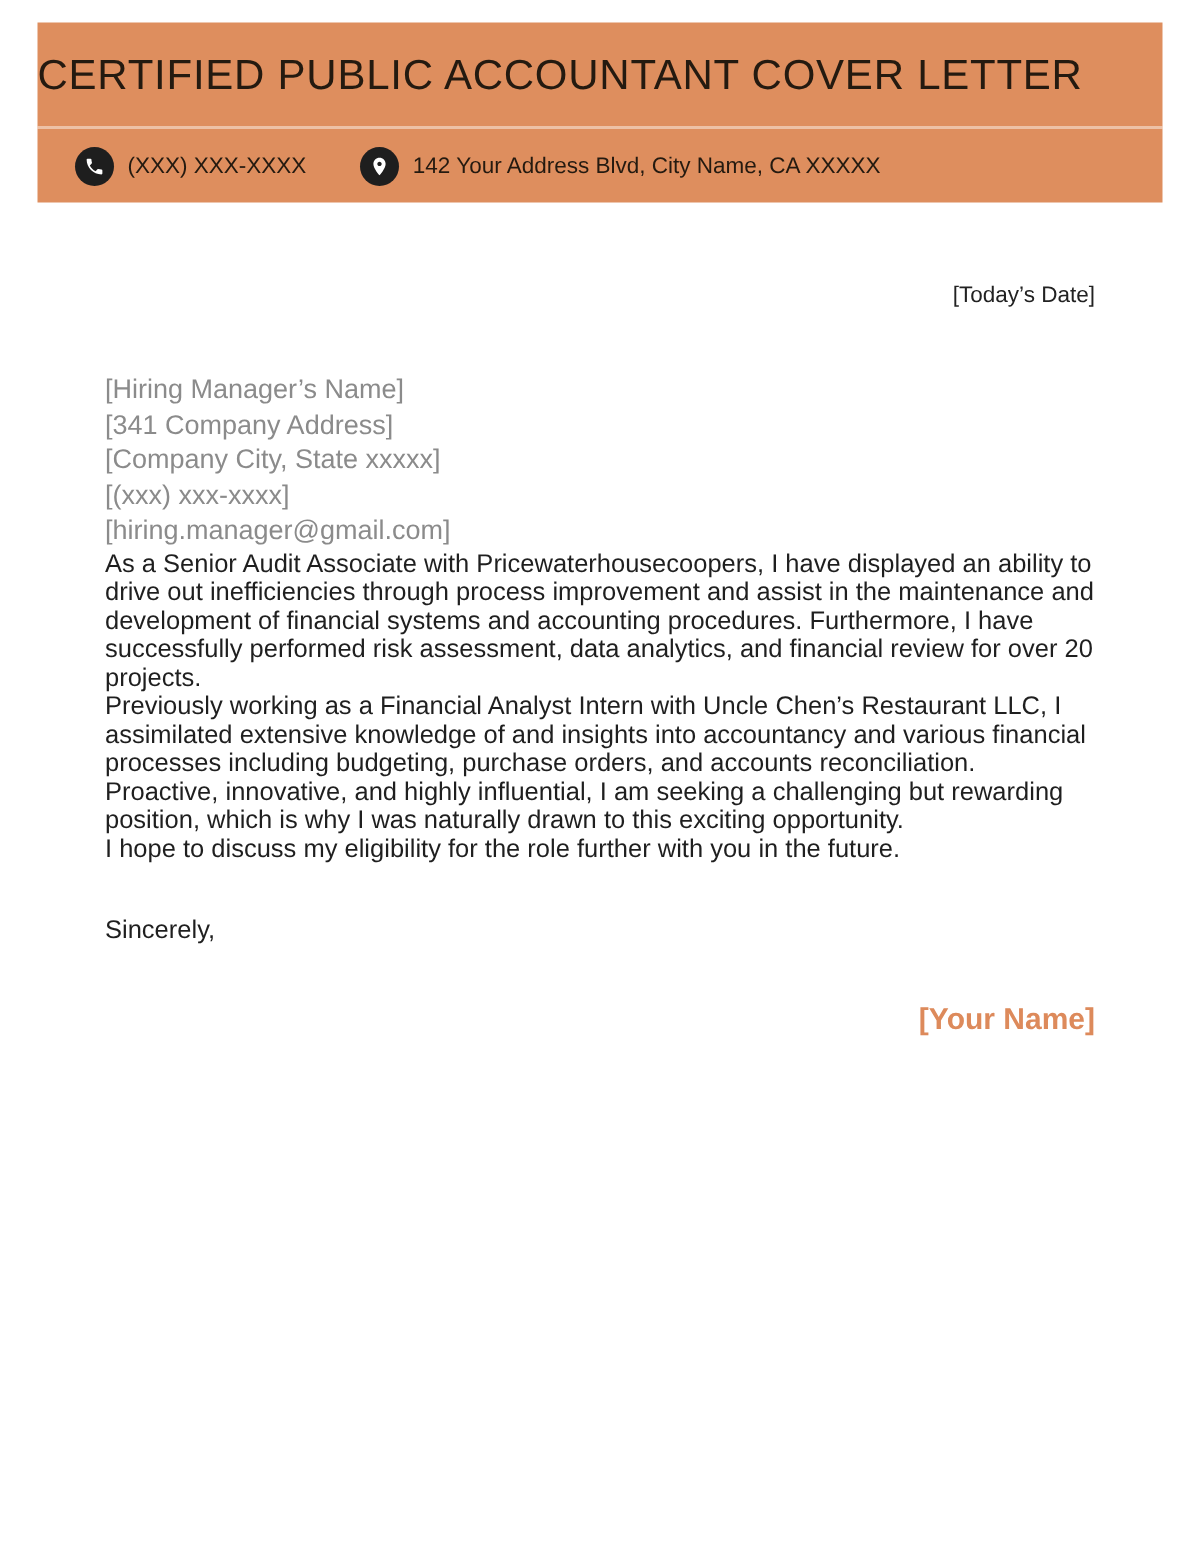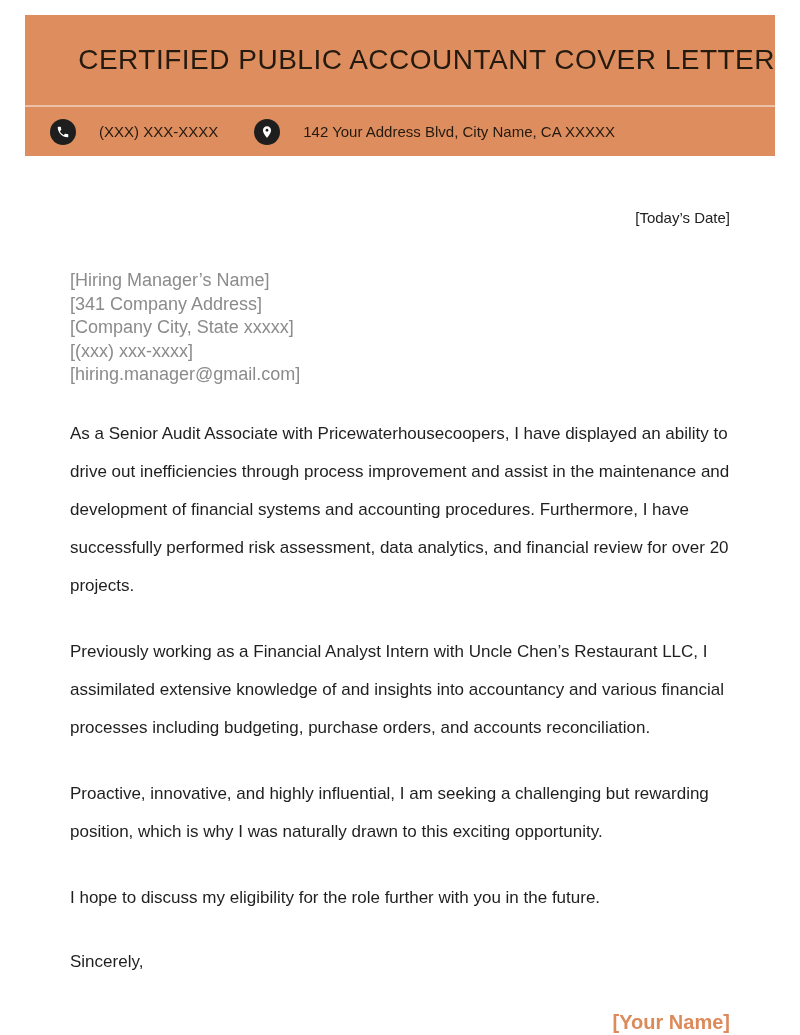--- a/index.html
+++ b/index.html
@@ -16,44 +16,44 @@
     background: #ffffff;
     overflow: hidden;
   }
 
   
   .header {
     margin: 15px 25px 0 25px;
     background: #DE8E5E;
   }
   .header-title-row {
-    height: 92px;
+    height: 71px;
     display: flex;
     align-items: center;
-    justify-content: flex-end;
+    justify-content: flex-start;
     border-bottom: 2px solid rgba(255,255,255,0.45);
   }
   .header-title {
     font-size: 28px;
     letter-spacing: 0.5px;
     color: #241a10;
     font-weight: 400;
     white-space: nowrap;
   }
   .contact-bar {
     height: 49px;
     display: flex;
     align-items: center;
     padding-left: 25px;
     gap: 36px;
   }
   .contact-item {
     display: flex;
     align-items: center;
-    gap: 23px;
+    gap: 9px;
   }
   .contact-icon {
     width: 26px;
     height: 26px;
     border-radius: 50%;
     background: #1e1e1e;
     display: flex;
     align-items: center;
     justify-content: center;
     flex: 0 0 auto;
@@ -86,23 +86,22 @@
     font-size: 18px;
     line-height: 23.5px;
     color: #8b8b8b;
   }
   .salutation {
     margin-top: 42px;
     font-size: 17px;
     line-height: 29px;
   }
   .body-paragraph {
-    margin-top: 28px;
     font-size: 17px;
-    line-height: 38px;
+    line-height: 19px;
   }
   .closing {
     margin-top: 30px;
     font-size: 17px;
     line-height: 29px;
   }
   .signature {
     margin-top: 33px;
     font-size: 20px;
     line-height: 26px;

